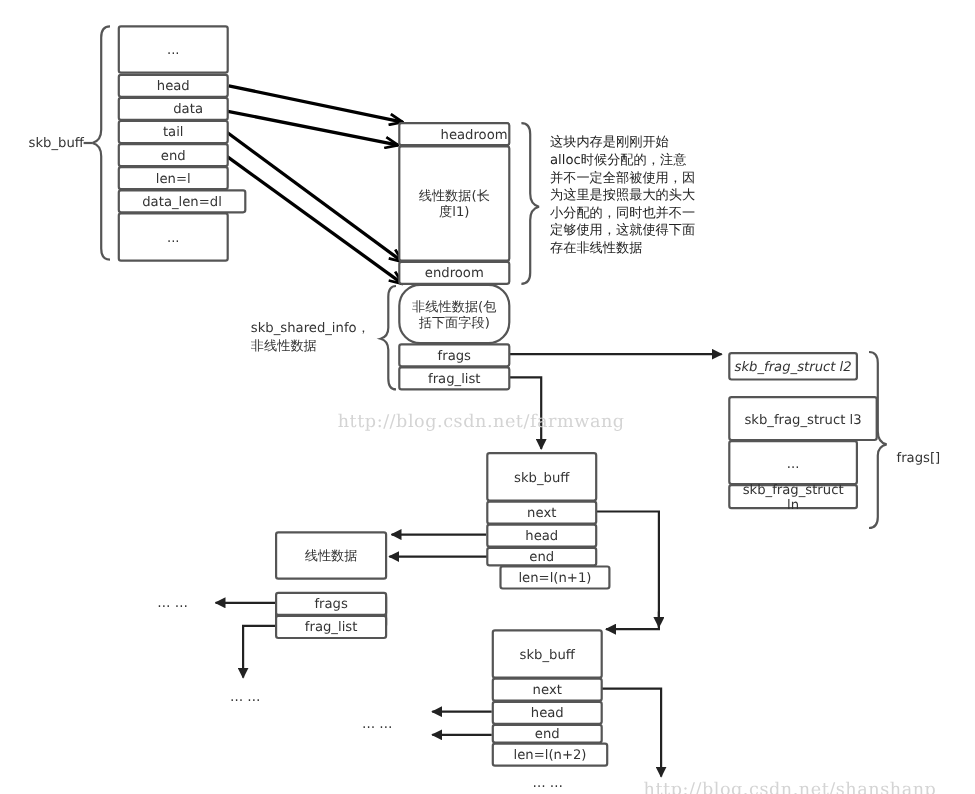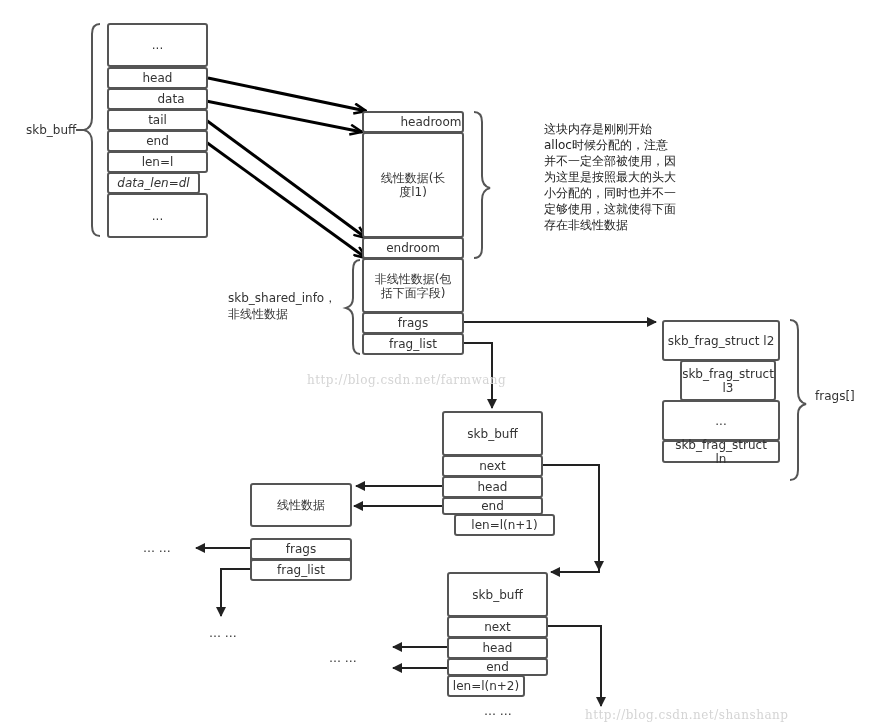--- a/index.html
+++ b/index.html
@@ -3,21 +3,21 @@
 <meta charset="utf-8">
 <style>
   html, body { margin:0; padding:0; background:#ffffff; }
   body { width:886px; height:722px; position:relative; overflow:hidden;
          font-family:"DejaVu Sans", sans-serif; color:#333; }
   .box { position:absolute; box-sizing:border-box; border:2px solid #555; border-radius:3px;
          background:#fff; display:flex; align-items:center; justify-content:center;
          text-align:center; font-size:12px; line-height:14px; color:#333; }
   .lbl { position:absolute; font-size:12px; line-height:16px; color:#333; }
   .note { position:absolute; font-size:12px; line-height:16px; color:#222; }
-  .wm { position:absolute; font-family:"DejaVu Serif", serif; font-size:12px; color:#d4d4d4; letter-spacing:0.5px; }
+  .wm { position:absolute; font-family:"DejaVu Serif", serif; font-size:16px; color:#d4d4d4; letter-spacing:0.5px; }
   svg#wires { position:absolute; left:0; top:0; width:886px; height:722px; }
 </style>
 </head>
 <body>
 
 <svg id="wires" viewBox="0 0 886 722">
   <defs>
     <marker id="ah" markerWidth="10" markerHeight="10" refX="9" refY="5" orient="auto" markerUnits="userSpaceOnUse">
       <path d="M0,0 L10,5 L0,10 z" fill="#222"></path>
     </marker>
@@ -57,54 +57,54 @@
   <polyline points="547,626 601,626 601,706" fill="none" stroke="#222" stroke-width="2" marker-end="url(#ah)"></polyline>
 </svg>
 
 <div class="lbl" style="left:26px;top:122px;">skb_buff</div>
 <div class="box" style="left:107px;top:23px;width:101px;height:44px;">...</div>
 <div class="box" style="left:107px;top:67px;width:101px;height:22px;">head</div>
 <div class="box" style="left:107px;top:88px;width:101px;height:22px;padding-left:27px;">data</div>
 <div class="box" style="left:107px;top:109px;width:101px;height:22px;">tail</div>
 <div class="box" style="left:107px;top:130px;width:101px;height:22px;">end</div>
 <div class="box" style="left:107px;top:151px;width:101px;height:22px;">len=l</div>
-<div class="box" style="left:107px;top:172px;width:93px;height:22px;font-style:italic;">data_len=dl</div>
+<div class="box" style="left:107px;top:172px;width:117px;height:22px;">data_len=dl</div>
 <div class="box" style="left:107px;top:193px;width:101px;height:45px;">...</div>
 
 <div class="box" style="left:362px;top:111px;width:102px;height:22px;padding-left:36px;">headroom</div>
 <div class="box" style="left:362px;top:132px;width:102px;height:106px;padding:0 14px;">线性数据(长度l1)</div>
 <div class="box" style="left:362px;top:237px;width:102px;height:22px;">endroom</div>
-<div class="note" style="left:500px;top:121px;width:134px;margin-left:44px;">这块内存是刚刚开始alloc时候分配的，注意并不一定全部被使用，因为这里是按照最大的头大小分配的，同时也并不一定够使用，这就使得下面存在非线性数据</div>
+<div class="note" style="left:500px;top:121px;width:134px;">这块内存是刚刚开始alloc时候分配的，注意并不一定全部被使用，因为这里是按照最大的头大小分配的，同时也并不一定够使用，这就使得下面存在非线性数据</div>
 
 <div class="lbl" style="left:228px;top:290px;width:106px;text-align:left;">skb_shared_info，非线性数据</div>
-<div class="box" style="left:362px;top:258px;width:102px;height:55px;padding:0 10px;">非线性数据(包括下面字段)</div>
+<div class="box" style="left:362px;top:258px;width:102px;height:55px;padding:0 10px;border-radius:20px;">非线性数据(包括下面字段)</div>
 <div class="box" style="left:362px;top:312px;width:102px;height:22px;">frags</div>
 <div class="box" style="left:362px;top:333px;width:102px;height:22px;">frag_list</div>
 
-<div class="box" style="left:662px;top:320px;width:118px;height:41px;padding:0 3px;">skb_frag_struct l2</div>
-<div class="box" style="left:662px;top:360px;width:96px;height:41px;padding:0 6px;margin-left:18px;">skb_frag_struct l3</div>
+<div class="box" style="left:662px;top:320px;width:118px;height:26px;padding:0 3px;font-style:italic;">skb_frag_struct l2</div>
+<div class="box" style="left:662px;top:360px;width:136px;height:41px;padding:0 6px;">skb_frag_struct l3</div>
 <div class="box" style="left:662px;top:400px;width:118px;height:41px;">...</div>
 <div class="box" style="left:662px;top:440px;width:118px;height:23px;padding:0 6px;">skb_frag_struct ln</div>
-<div class="lbl" style="left:815px;top:388px;">frags[]</div>
+<div class="lbl" style="left:815px;top:408px;">frags[]</div>
 
 <div class="box" style="left:442px;top:411px;width:101px;height:45px;">skb_buff</div>
 <div class="box" style="left:442px;top:455px;width:101px;height:22px;">next</div>
 <div class="box" style="left:442px;top:476px;width:101px;height:22px;">head</div>
 <div class="box" style="left:442px;top:497px;width:101px;height:18px;">end</div>
 <div class="box" style="left:442px;top:514px;width:101px;height:22px;margin-left:12px;">len=l(n+1)</div>
 
 <div class="box" style="left:250px;top:483px;width:102px;height:44px;">线性数据</div>
 <div class="box" style="left:250px;top:540px;width:102px;height:31px;padding:0 8px;word-break:break-all;">skb_shared_info</div>
 <div class="box" style="left:250px;top:538px;width:102px;height:22px;">frags</div>
 <div class="box" style="left:250px;top:559px;width:102px;height:22px;">frag_list</div>
 <div class="lbl" style="left:143px;top:540px;">… …</div>
 <div class="lbl" style="left:209px;top:625px;">… …</div>
 
 <div class="box" style="left:447px;top:572px;width:101px;height:45px;">skb_buff</div>
 <div class="box" style="left:447px;top:616px;width:101px;height:22px;">next</div>
 <div class="box" style="left:447px;top:637px;width:101px;height:22px;">head</div>
 <div class="box" style="left:447px;top:658px;width:101px;height:18px;">end</div>
-<div class="box" style="left:447px;top:675px;width:78px;height:22px;">len=l(n+2)</div>
+<div class="box" style="left:447px;top:675px;width:106px;height:22px;">len=l(n+2)</div>
 <div class="lbl" style="left:329px;top:650px;">… …</div>
 <div class="lbl" style="left:484px;top:703px;">… …</div>
 
 <div class="wm" style="left:307px;top:373px;">http://blog.csdn.net/farmwang</div>
 <div class="wm" style="left:585px;top:708px;">http://blog.csdn.net/shanshanp</div>
 
 </body></html>

